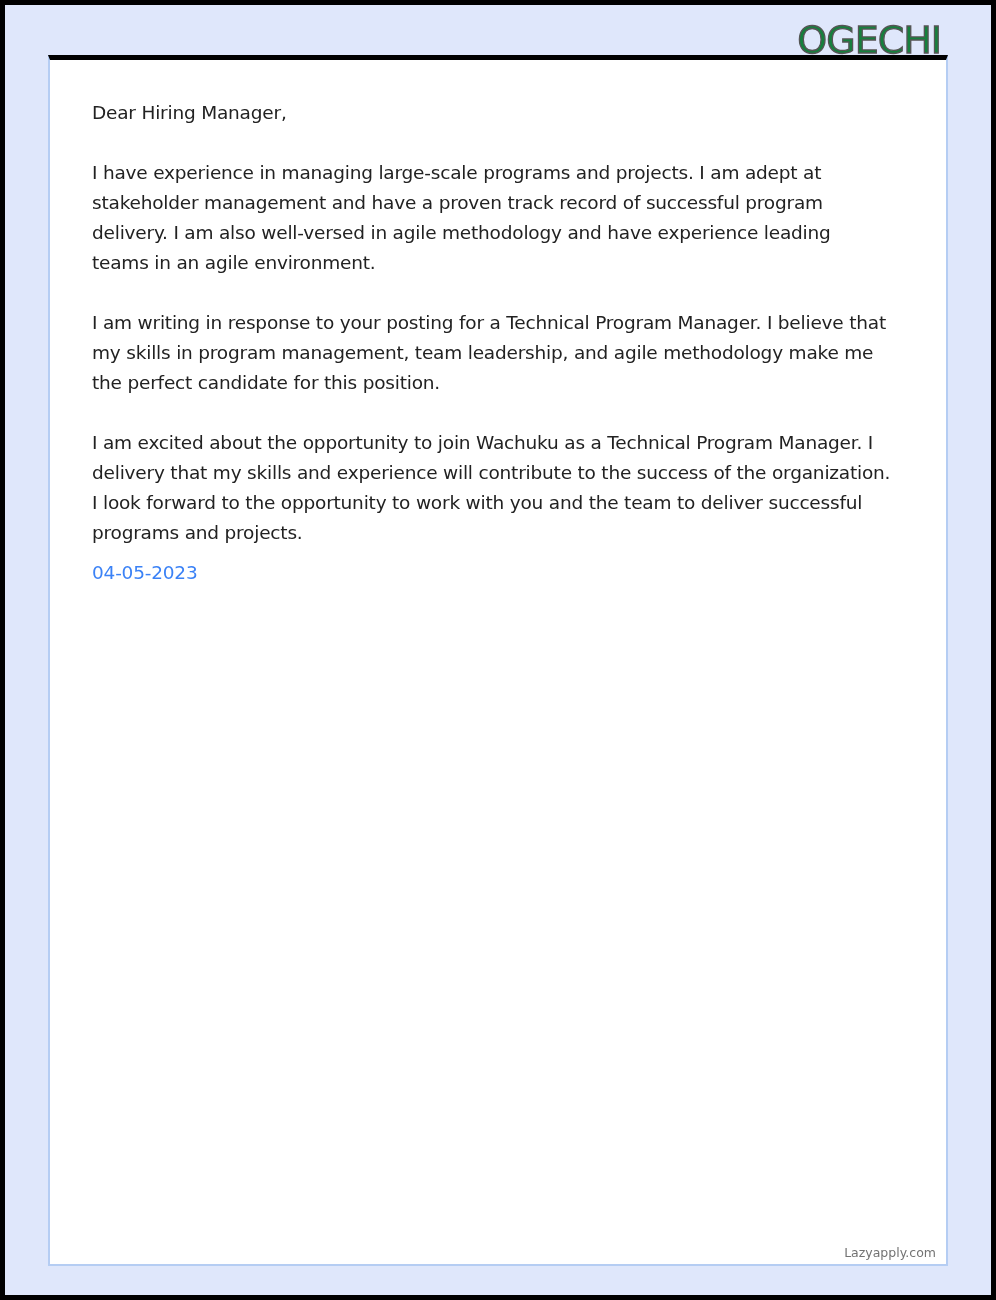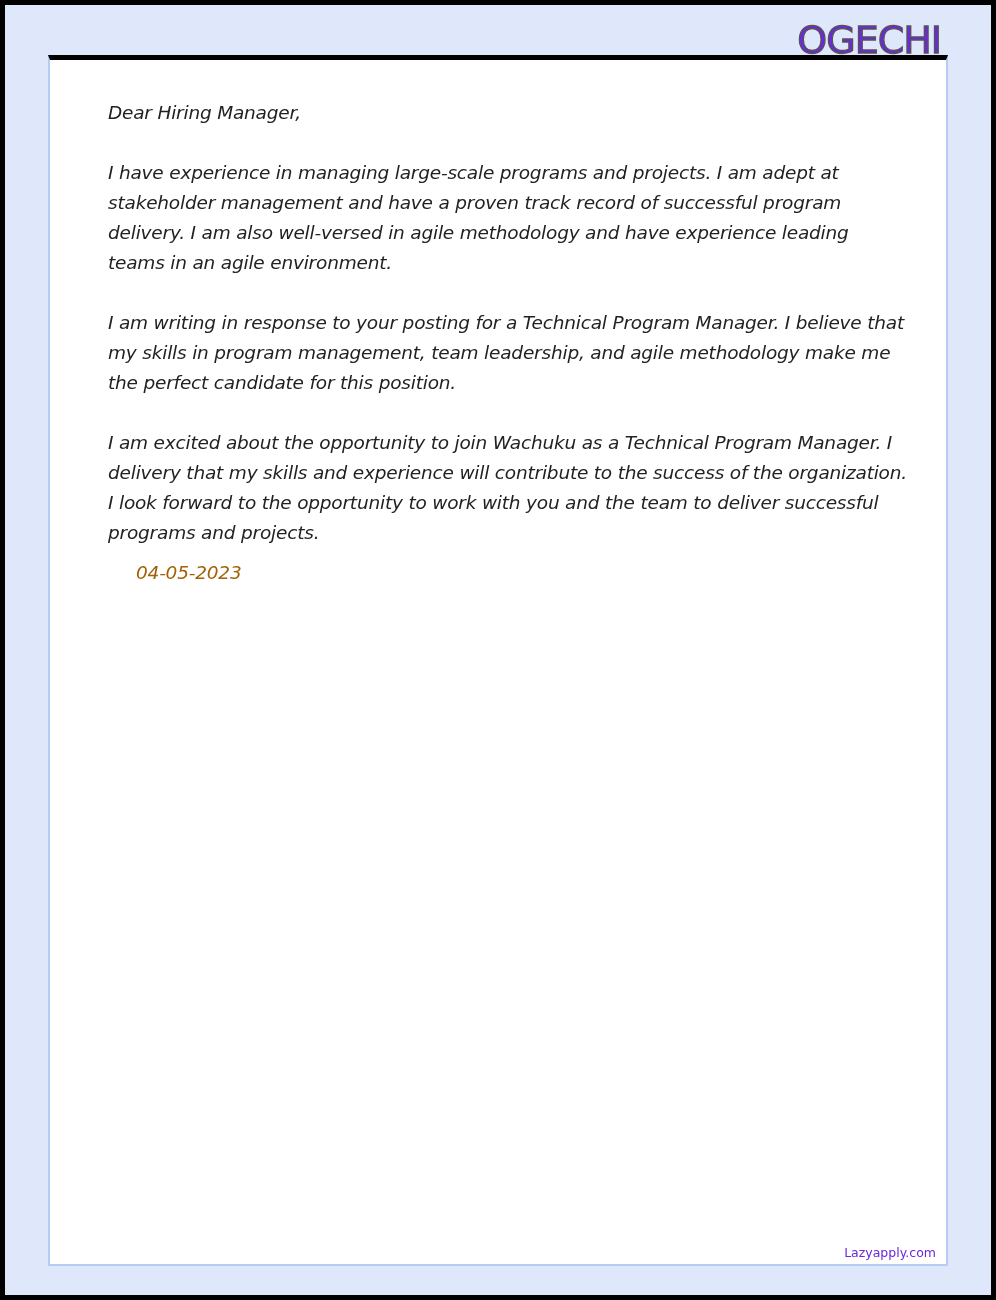--- a/index.html
+++ b/index.html
@@ -6,44 +6,43 @@
   body {
     width: 996px; height: 1300px; box-sizing: border-box;
     border: 5px solid #000; background: #dfe7fb;
     position: relative; overflow: hidden;
     font-family: "DejaVu Sans", sans-serif;
   }
   .name {
     position: absolute; right: 50px; top: 12px;
     font-family: "DejaVu Sans", sans-serif;
     font-size: 38px; line-height: 46px; letter-spacing: -1px;
-    color: #6d28d9; -webkit-text-stroke: 1.3px #555;
+    color: #15803d; -webkit-text-stroke: 1.3px #555;
     font-weight: normal;
   }
   .card {
     position: absolute; left: 43px; top: 50px;
     width: 900px; height: 1211px; box-sizing: border-box;
     background: #fff;
     border-top: 5px solid #000;
     border-left: 2px solid #b5cdf3;
     border-right: 2px solid #b5cdf3;
     border-bottom: 2px solid #b5cdf3;
   }
   .content {
-    position: absolute; left: 58px; top: 38px; width: 800px;
+    position: absolute; left: 42px; top: 38px; width: 800px;
     font-size: 18.5px; line-height: 30px; color: #222;
     letter-spacing: -0.2px;
-    font-style: italic;
   }
   .content p { margin: 0 0 30px 0; }
   .content p.last { margin-bottom: 10px; }
-  .date { color: #a16207; font-size: 18.5px; line-height: 30px; margin-left: 28px; }
+  .date { color: #3b82f6; font-size: 18.5px; line-height: 30px; }
   .footer {
     position: absolute; right: 10px; bottom: 4px;
-    font-size: 12.5px; color: #6d28d9;
+    font-size: 12.5px; color: #737373;
   }
 </style>
 </head>
 <body>
 
 <div class="name">OGECHI</div>
 
 <div class="card">
   <div class="content">
     <p>Dear Hiring Manager,</p>

